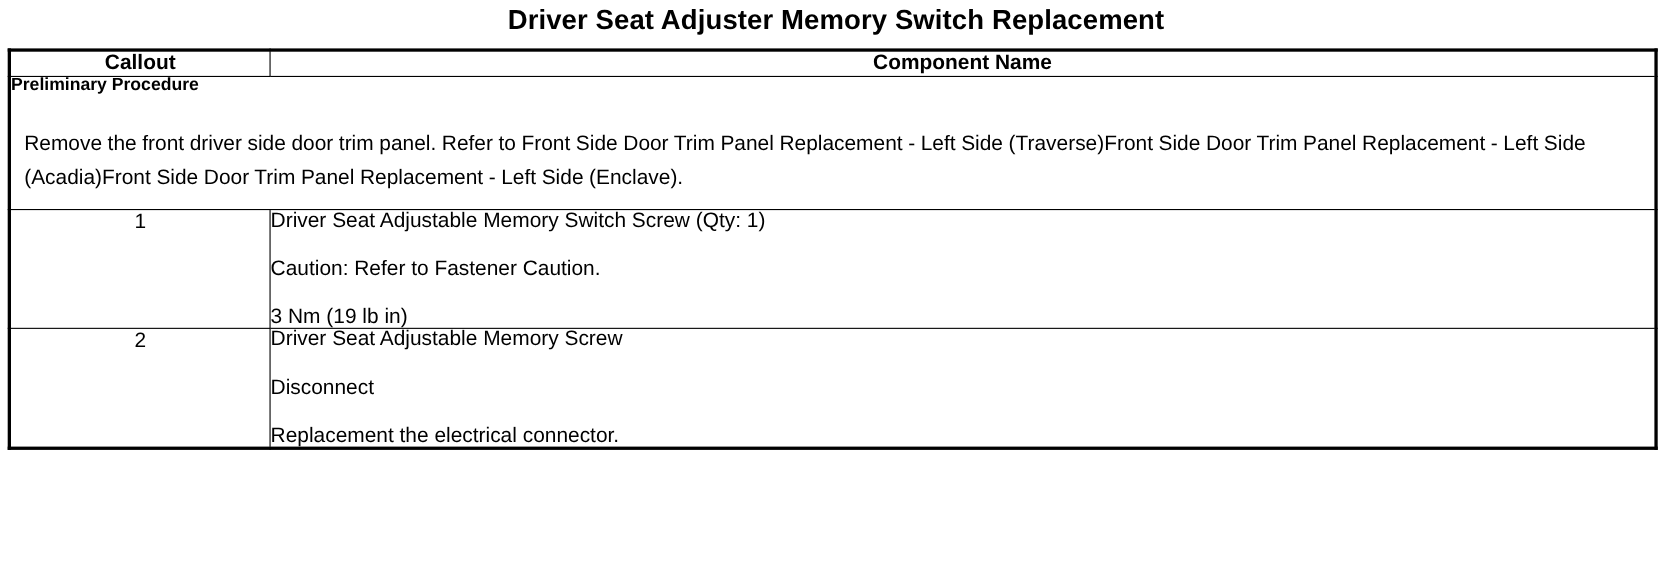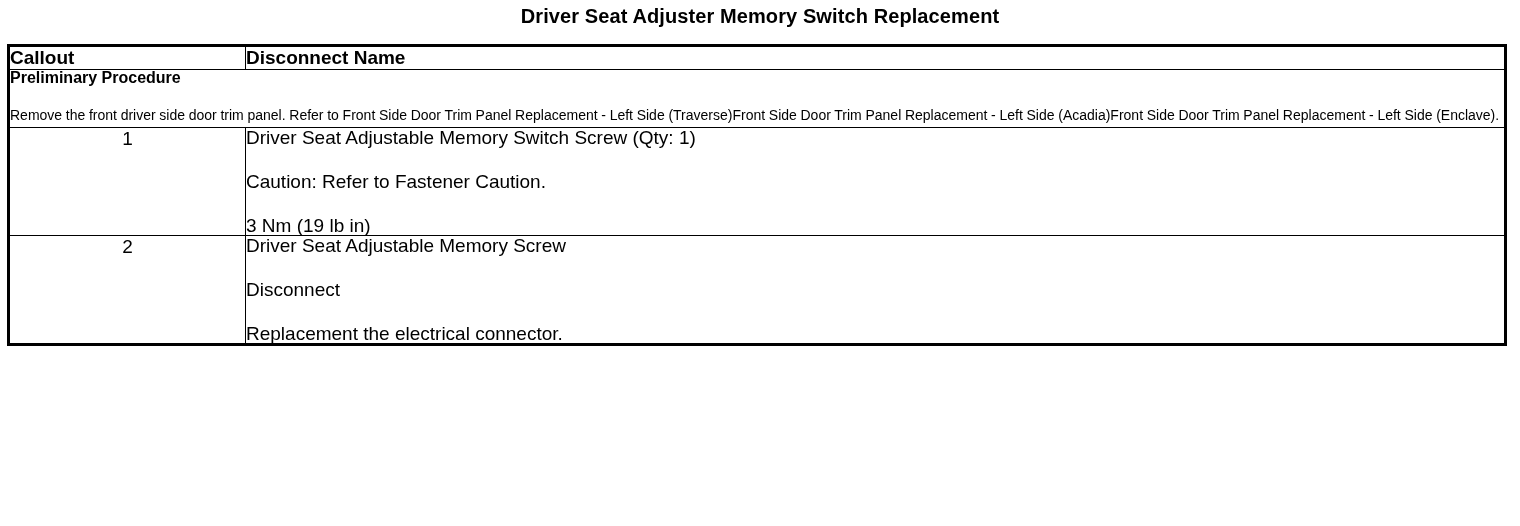--- a/index.html
+++ b/index.html
@@ -17,21 +17,21 @@
 
   .page {
     width: 1520px;
     height: 526px;
     position: relative;
     box-sizing: border-box;
   }
 
   .doc-title {
     text-align: center;
-    font-size: 20px;
+    font-size: 25px;
     font-weight: bold;
     line-height: 1;
     padding-top: 6px;
     padding-bottom: 0;
     letter-spacing: 0.1px;
   }
 
   .table-wrap {
     position: absolute;
     left: 7px;
@@ -50,42 +50,43 @@
     border: 1px solid #000000;
     vertical-align: top;
     padding: 0;
   }
 
   col.c-callout { width: 237px; }
   col.c-name    { width: 1260px; }
 
   
   .hdr-cell {
+    text-align: center;
     font-size: 19px;
     font-weight: bold;
     padding: 6px 0 7px 0;
     vertical-align: middle;
   }
 
   
   .prelim-cell {
     padding: 7px 6px 9px 6px;
     font-size: 19px;
     line-height: 1.0;
   }
   .prelim-heading {
     font-weight: bold;
     font-size: 16px;
     line-height: 1.0;
     margin: 0;
   }
   .prelim-body {
-    font-size: 14px;
+    font-size: 19px;
     line-height: 1.62;
-    margin: 0;
+    margin: 12px;
     padding-top: 18px;
     text-align: left;
     word-spacing: -0.2px;
   }
 
   
   .callout-cell {
     text-align: center;
     vertical-align: middle;
     font-size: 19px;
@@ -115,21 +116,21 @@
 
   <div class="table-wrap">
     <table class="spec">
       <colgroup>
         <col class="c-callout">
         <col class="c-name">
       </colgroup>
       <tbody>
         <tr>
           <td class="hdr-cell">Callout</td>
-          <td class="hdr-cell">Disconnect Name</td>
+          <td class="hdr-cell">Component Name</td>
         </tr>
 
         <tr>
           <td class="prelim-cell" colspan="2">
             <p class="prelim-heading">Preliminary Procedure</p>
             <p class="prelim-body">Remove the front driver side door trim panel. Refer to Front Side Door Trim Panel Replacement - Left Side (Traverse)Front Side Door Trim Panel Replacement - Left Side (Acadia)Front Side Door Trim Panel Replacement - Left Side (Enclave).</p>
           </td>
         </tr>
 
         <tr>

